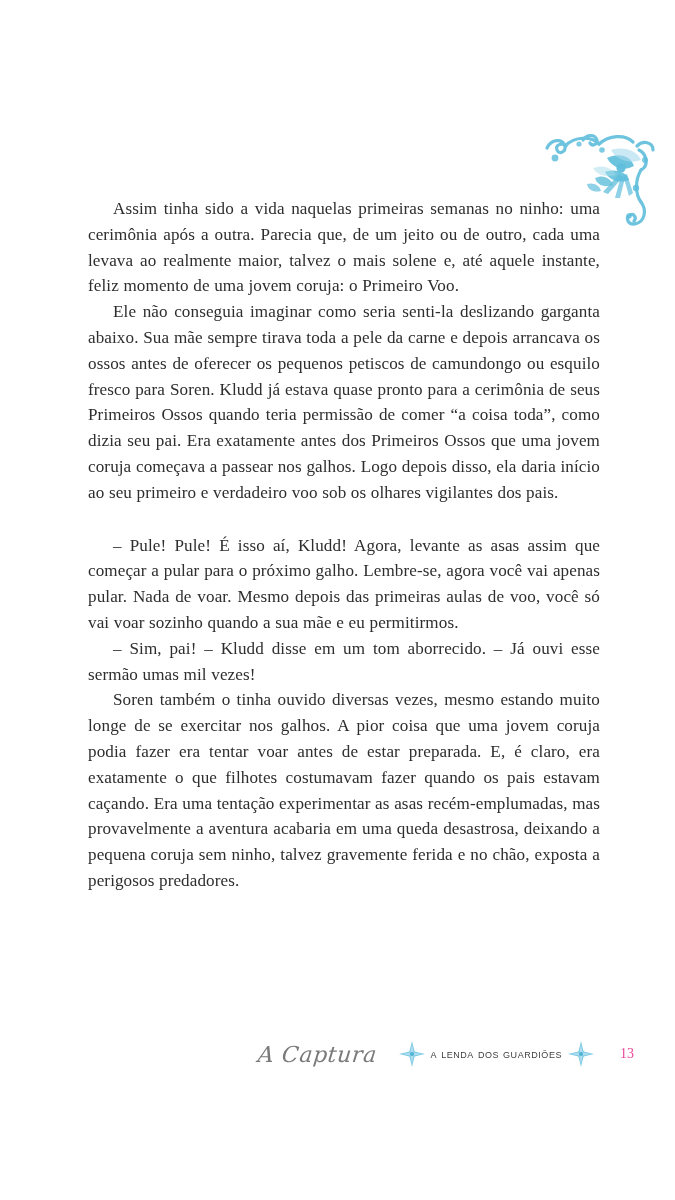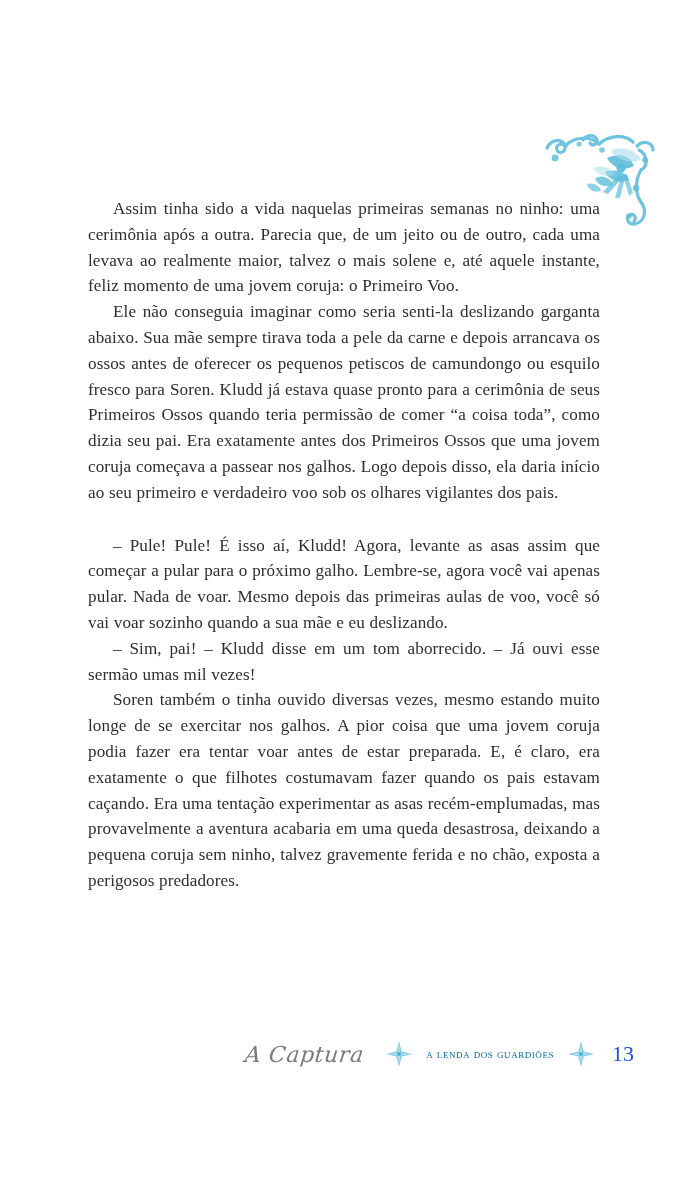--- a/index.html
+++ b/index.html
@@ -82,35 +82,35 @@
   }
 
   .foot-star {
     width: 26px;
     height: 26px;
     flex: 0 0 26px;
   }
   .foot-star svg { display: block; width: 100%; height: 100%; }
 
   .series-title {
-    font-family: Liberation Serif, serif;
+    font-family: Liberation Sans, sans-serif;
     font-size: 12.4px;
-    color: #0369a1;
+    color: #404040;
     letter-spacing: 0.55px;
     white-space: nowrap;
-    margin: 0 14px;
+    margin: 0 6px;
     font-variant: small-caps;
     text-transform: lowercase;
   }
   .series-title::first-letter { font-size: 12.4px; }
 
   .page-number {
     font-family: "Liberation Serif", "DejaVu Serif", serif;
-    font-size: 22px;
-    color: #1d4ed8;
+    font-size: 14px;
+    color: #ec4899;
     margin-left: 16px;
     min-width: 24px;
     text-align: right;
   }
 </style>
 </head>
 <body>
 
 <div class="page">
 
@@ -154,21 +154,21 @@
     </svg>
   </div>
 
   <div class="textblock">
 
     <p class="indent">Assim tinha sido a vida naquelas primeiras semanas no ninho: uma cerimônia após a outra. Parecia que, de um jeito ou de outro, cada uma levava ao realmente maior, talvez o mais solene e, até aquele instante, feliz momento de uma jovem coruja: o Primeiro Voo.</p>
     <p class="indent">Ele não conseguia imaginar como seria senti-la deslizando garganta abaixo. Sua mãe sempre tirava toda a pele da carne e depois arrancava os ossos antes de oferecer os pequenos petiscos de camundongo ou esquilo fresco para Soren. Kludd já estava quase pronto para a cerimônia de seus Primeiros Ossos quando teria permissão de comer “a coisa toda”, como dizia seu pai. Era exatamente antes dos Primeiros Ossos que uma jovem coruja começava a passear nos galhos. Logo depois disso, ela daria início ao seu primeiro e verdadeiro voo sob os olhares vigilantes dos pais.</p>
 
     <div class="block-gap"></div>
 
-    <p class="indent">– Pule! Pule! É isso aí, Kludd! Agora, levante as asas assim que começar a pular para o próximo galho. Lembre-se, agora você vai apenas pular. Nada de voar. Mesmo depois das primeiras aulas de voo, você só vai voar sozinho quando a sua mãe e eu deslizando.</p>
+    <p class="indent">– Pule! Pule! É isso aí, Kludd! Agora, levante as asas assim que começar a pular para o próximo galho. Lembre-se, agora você vai apenas pular. Nada de voar. Mesmo depois das primeiras aulas de voo, você só vai voar sozinho quando a sua mãe e eu permitirmos.</p>
     <p class="indent">– Sim, pai! – Kludd disse em um tom aborrecido. – Já ouvi esse sermão umas mil vezes!</p>
     <p class="indent">Soren também o tinha ouvido diversas vezes, mesmo estando muito longe de se exercitar nos galhos. A pior coisa que uma jovem coruja podia fazer era tentar voar antes de estar preparada. E, é claro, era exatamente o que filhotes costumavam fazer quando os pais estavam caçando. Era uma tentação experimentar as asas recém-emplumadas, mas provavelmente a aventura acabaria em uma queda desastrosa, deixando a pequena coruja sem ninho, talvez gravemente ferida e no chão, exposta a perigosos predadores.</p>
   </div>
 
   <div class="footer">
 
     <div class="book-title-script">A Captura</div>
 
     <span class="foot-star">
       <svg viewBox="0 0 26 26" xmlns="http://www.w3.org/2000/svg" aria-hidden="true">

